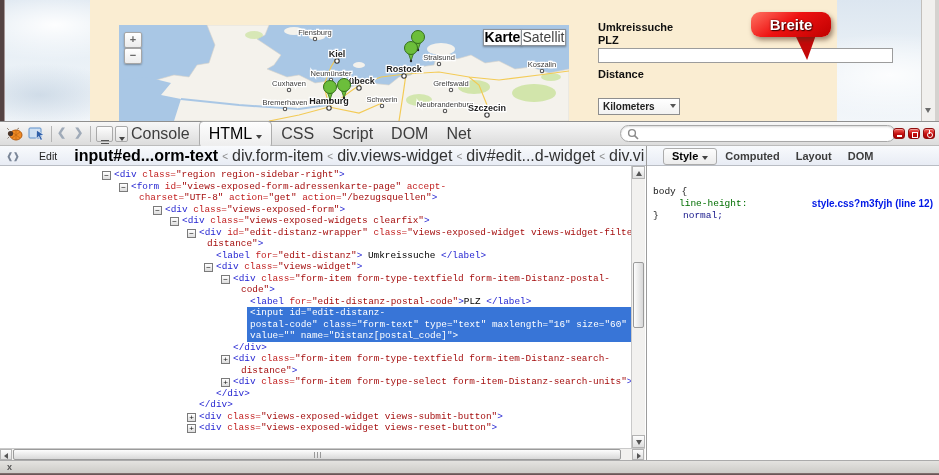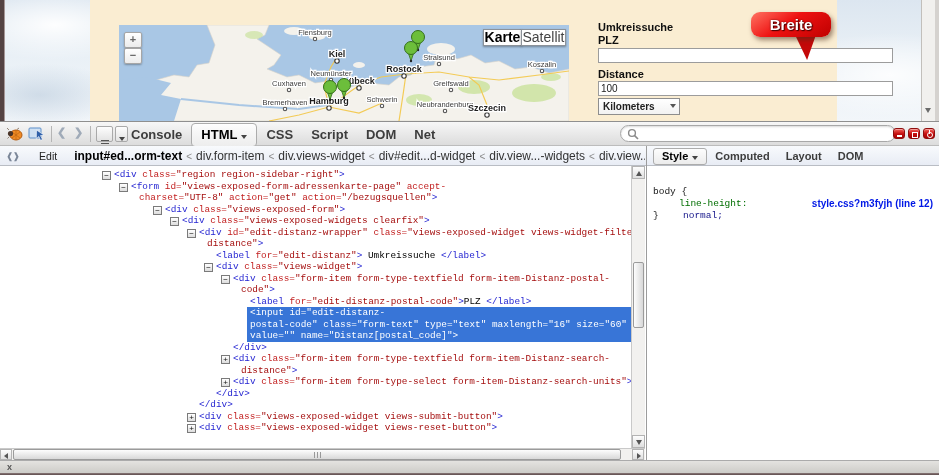--- a/index.html
+++ b/index.html
@@ -50,21 +50,21 @@
   .fb-toolbar .sep{position:absolute;top:4px;width:1px;height:16px;background:#B5B5B5;}
   .tbi{position:absolute;top:4px;}
   .nav{position:absolute;top:4px;font-size:11px;color:#9FAAB8;font-weight:bold;}
   .mini-btn{position:absolute;top:4px;height:16px;border:1px solid #A9A9A9;border-radius:2px;
     background:linear-gradient(#FDFDFD,#E2E2E2);box-sizing:border-box;text-align:center;}
   .lines-ic{display:inline-block;width:8px;height:1.5px;background:#555;
     box-shadow:0 3px 0 #555,0 6px 0 #555;margin-top:3px;}
   .caret{display:inline-block;width:0;height:0;border-left:3.5px solid transparent;
     border-right:3.5px solid transparent;border-top:4px solid #444;}
   .fb-tabs{position:absolute;left:122px;top:2px;display:flex;align-items:center;height:21px;}
-  .fb-tab{padding:3px 9px 4px;font-size:13px;font-weight:bold;color:#3D3D3D;border-radius:4px;}
+  .fb-tab{padding:3px 9px 4px;font-size:16px;font-weight:normal;color:#3D3D3D;border-radius:4px;}
   .fb-tab.active{background:linear-gradient(#FDFDFD,#EDEDED);border:1px solid #ACACAC;color:#000;
     box-shadow:0 1px 1px rgba(255,255,255,.8) inset;}
   .fb-tab .caret{margin-left:4px;}
   .fb-search{position:absolute;left:620px;top:3px;width:276px;height:17px;border:1px solid #A8A8A8;
     border-radius:9px;background:#fff;box-shadow:inset 0 1px 2px rgba(0,0,0,.15);box-sizing:border-box;}
   .fb-search input{position:absolute;left:22px;top:1px;width:245px;height:13px;border:none;outline:none;
     font-size:10px;background:transparent;font-family:"Liberation Sans",sans-serif;}
   .winbtns{position:absolute;right:4px;top:6px;display:flex;gap:3px;}
   .wb{width:12px;height:11px;border-radius:3px;border:1px solid #8F0E0E;box-sizing:border-box;
     background:linear-gradient(#F4615A,#C40F0F 55%,#A60404);position:relative;box-shadow:inset 0 1px 0 rgba(255,255,255,.4);}
@@ -73,29 +73,29 @@
   .wb-pow::after{content:"";position:absolute;left:2.5px;top:2.5px;width:4px;height:4px;border:1.2px solid #fff;border-radius:50%;}
   .wb-pow::before{content:"";position:absolute;left:4.7px;top:1px;width:1.4px;height:4px;background:#fff;z-index:1;}
   
   .fb-row2{position:absolute;left:0;top:25px;width:939px;height:20px;
     background:linear-gradient(#F8FAFD,#E8ECF4);border-bottom:1px solid #B9BDC4;box-sizing:border-box;}
   .fb-breadcrumb{position:absolute;left:0;top:0;width:645px;height:20px;display:flex;align-items:center;
     overflow:hidden;white-space:nowrap;}
   .bc-ic{color:#7A8698;font-size:9px;margin:0 6px 0 6px;letter-spacing:-1px;}
   .bc-sep-v{width:1px;height:14px;background:#BFC4CC;margin:0 5px;}
   .bc-edit{font-size:10.5px;color:#222;padding:0 4px;}
-  .crumb{font-size:12px;color:#333;margin:0 3px;}
+  .crumb{font-size:16px;color:#333;margin:0 3px;}
   .crumb.selected{font-weight:bold;color:#000;}
   .crumb-lt{font-size:10px;color:#8A8A8A;margin:0 1px;}
   .crumb-arrow{width:0;height:0;border-top:3.5px solid transparent;border-bottom:3.5px solid transparent;
     border-left:4px solid #666;margin-left:2px;}
   .fb-right-tabs{position:absolute;left:646px;top:0;width:293px;height:20px;display:flex;align-items:center;
     border-left:1px solid #9C9C9C;box-sizing:border-box;padding-left:6px;}
   .fb-rtab{font-size:11px;font-weight:bold;color:#3D3D3D;padding:1px 8px 2px;border-radius:3px;}
-  .fb-rtab.active{background:linear-gradient(#FDFDFD,#ECECEC);border:1px solid #ACACAC;color:#000;}
+  .fb-rtab.active{background:linear-gradient(#FDFDFD,#ECECEC);border:1px solid #ACACAC;color:#000;margin-left:10px;}
   .fb-rtab .caret{margin-left:4px;}
   
   .fb-tree{position:absolute;left:0;top:45px;width:631px;height:282px;background:#fff;overflow:hidden;
     font-family:"Liberation Mono",monospace;font-size:9.4px;padding-top:3px;box-sizing:border-box;}
   .trow{height:11.5px;line-height:11.5px;white-space:pre;position:relative;}
   .exp{display:inline-block;width:9px;height:9px;border:1px solid #7A7A7A;background:linear-gradient(#FFF,#DDD);
     box-sizing:border-box;font-size:8px;line-height:7px;text-align:center;color:#111;margin-right:3px;
     vertical-align:-1px;font-family:"Liberation Sans",sans-serif;}
   .c-p{color:#1F1FD0;} .c-a{color:#C21F1F;} .c-v{color:#A50F0F;} .c-t{color:#000;} .c-w{color:#fff;}
   .selrow::before{content:"";position:absolute;left:247px;top:0;width:385px;height:100%;background:#3875D7;}
@@ -243,21 +243,20 @@
       <div class="zoom-btn zoom-in">+</div>
       <div class="zoom-btn zoom-out">−</div>
       <div class="mt-btn mt-karte">Karte</div>
       <div class="mt-btn mt-sat">Satellit</div>
     </div>
 
     <div class="form-label" style="left:598px;top:21px;">Umkreissuche</div>
     <div class="form-label" style="left:598px;top:34px;">PLZ</div>
     <input class="pg-input" style="left: 598px; top: 48px;" value="">
     <div class="form-label" style="left:598px;top:68px;">Distance</div>
-    <input class="pg-input" style="left: 598px; top: 81px;" value="100">
     <div class="units-select">
       <span>Kilometers</span>
       <span class="arr"></span>
     </div>
 
     <div class="callout-tail"></div>
     <div class="callout">Breite</div>
 
     <div class="page-scroll">
       <span class="sb-down"></span>

